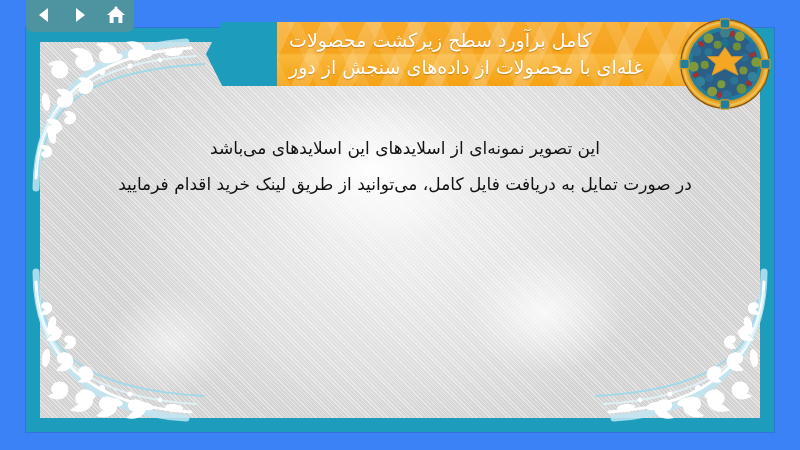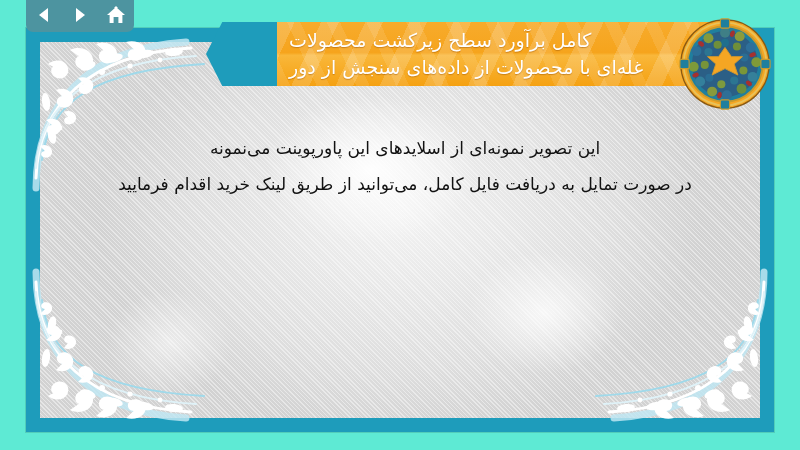--- a/index.html
+++ b/index.html
@@ -1,21 +1,21 @@
 <!DOCTYPE html>
 <html><head>
 <meta charset="utf-8">
 <style>
   html,body{margin:0;padding:0;}
   body{
     width:800px;height:450px;overflow:hidden;
     background:#3b3b3b;
     font-family:"DejaVu Sans","Liberation Sans",sans-serif;
   }
-  #stage{position:relative;width:800px;height:450px;background:#5eead4;overflow:hidden;}
+  #stage{position:relative;width:800px;height:450px;background:#3b82f6;overflow:hidden;}
 
   
   .navbar{
     position:absolute;left:26px;top:-10px;width:108px;height:42px;
     background:#4d94a0;border-radius:7px;
     display:flex;align-items:flex-end;justify-content:space-around;
     padding-bottom:5px;box-sizing:border-box;
   }
   .navbtn{width:26px;height:24px;display:flex;align-items:center;justify-content:center;cursor:pointer;}
   .navbtn svg{display:block;}
@@ -253,21 +253,21 @@
     <path d="M50 32 L57 42 L69 42 L60 50 L64 62 L50 55 L36 62 L40 50 L31 42 L43 42 Z" fill="#f5a623" stroke="#d79a2a" stroke-width="1"></path>
     <g fill="#1f7f9e" stroke="#c79a2e" stroke-width="1.2">
       <rect x="45" y="1" width="10" height="10" rx="1.5"></rect>
       <rect x="45" y="89" width="10" height="10" rx="1.5"></rect>
       <rect x="1" y="45" width="10" height="10" rx="1.5"></rect>
       <rect x="89" y="45" width="10" height="10" rx="1.5"></rect>
     </g>
   </svg>
 
   <div class="body-text">
-    <div class="body-line">این تصویر نمونه‌ای از اسلایدهای این پاورپوینت می‌نمونه</div>
+    <div class="body-line">این تصویر نمونه‌ای از اسلایدهای این اسلایدهای می‌باشد</div>
     <div class="body-line">در صورت تمایل به دریافت فایل کامل، می‌توانید از طریق لینک خرید اقدام فرمایید</div>
   </div>
 
   <div class="navbar">
     <div class="navbtn">
       <svg width="18" height="18" viewBox="0 0 18 18">
         <path d="M13 2 L4 9 L13 16 Z" fill="#ffffff"></path>
       </svg>
     </div>
     <div class="navbtn">

